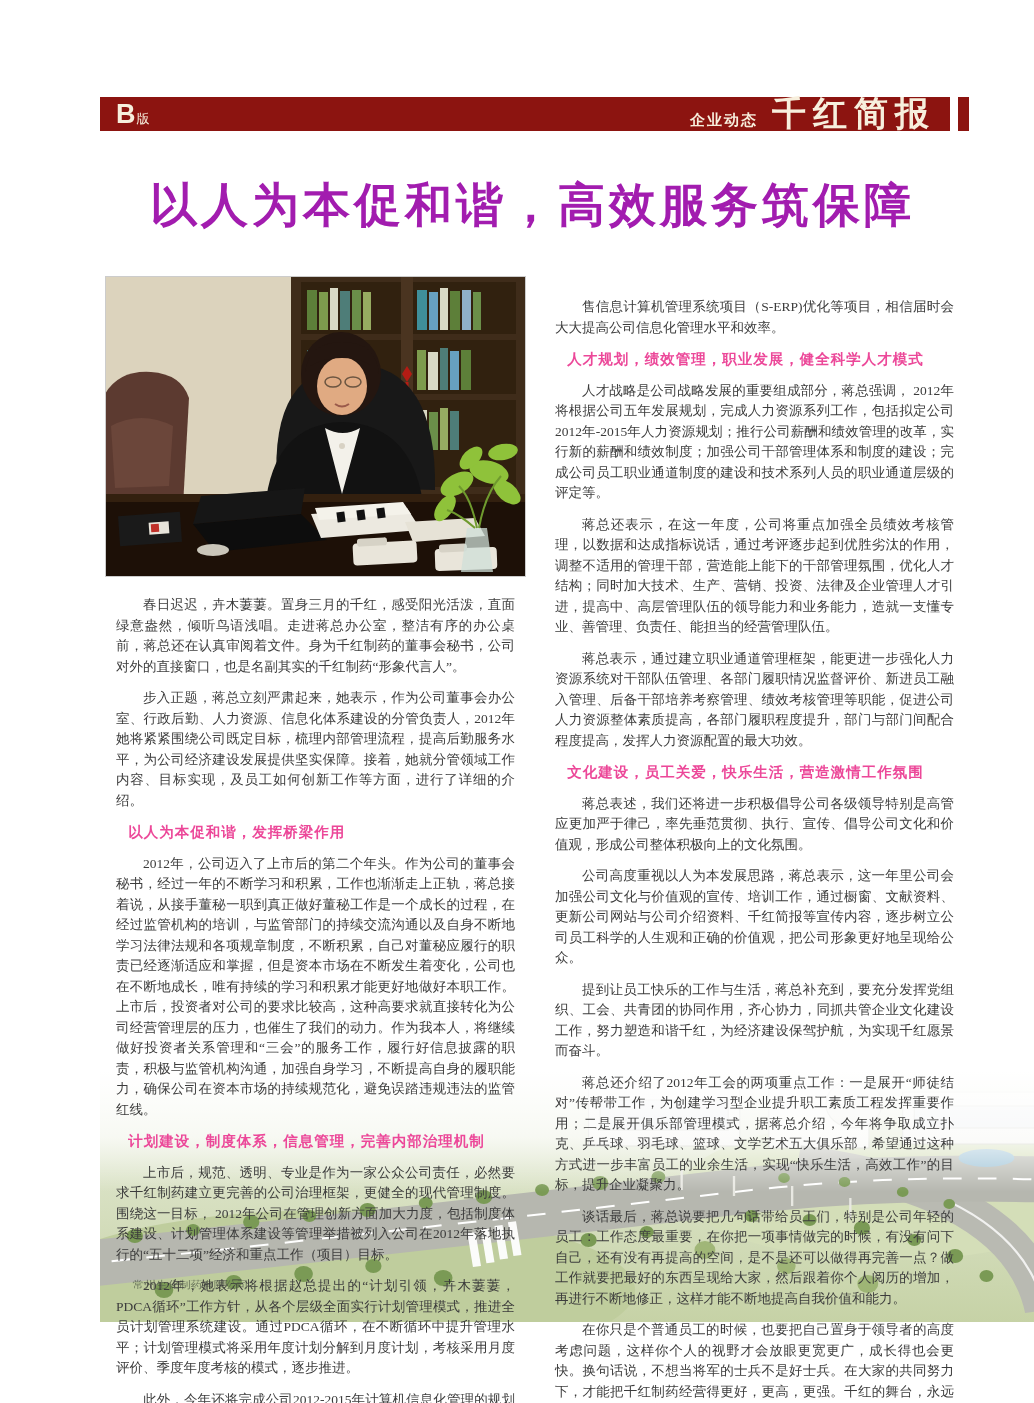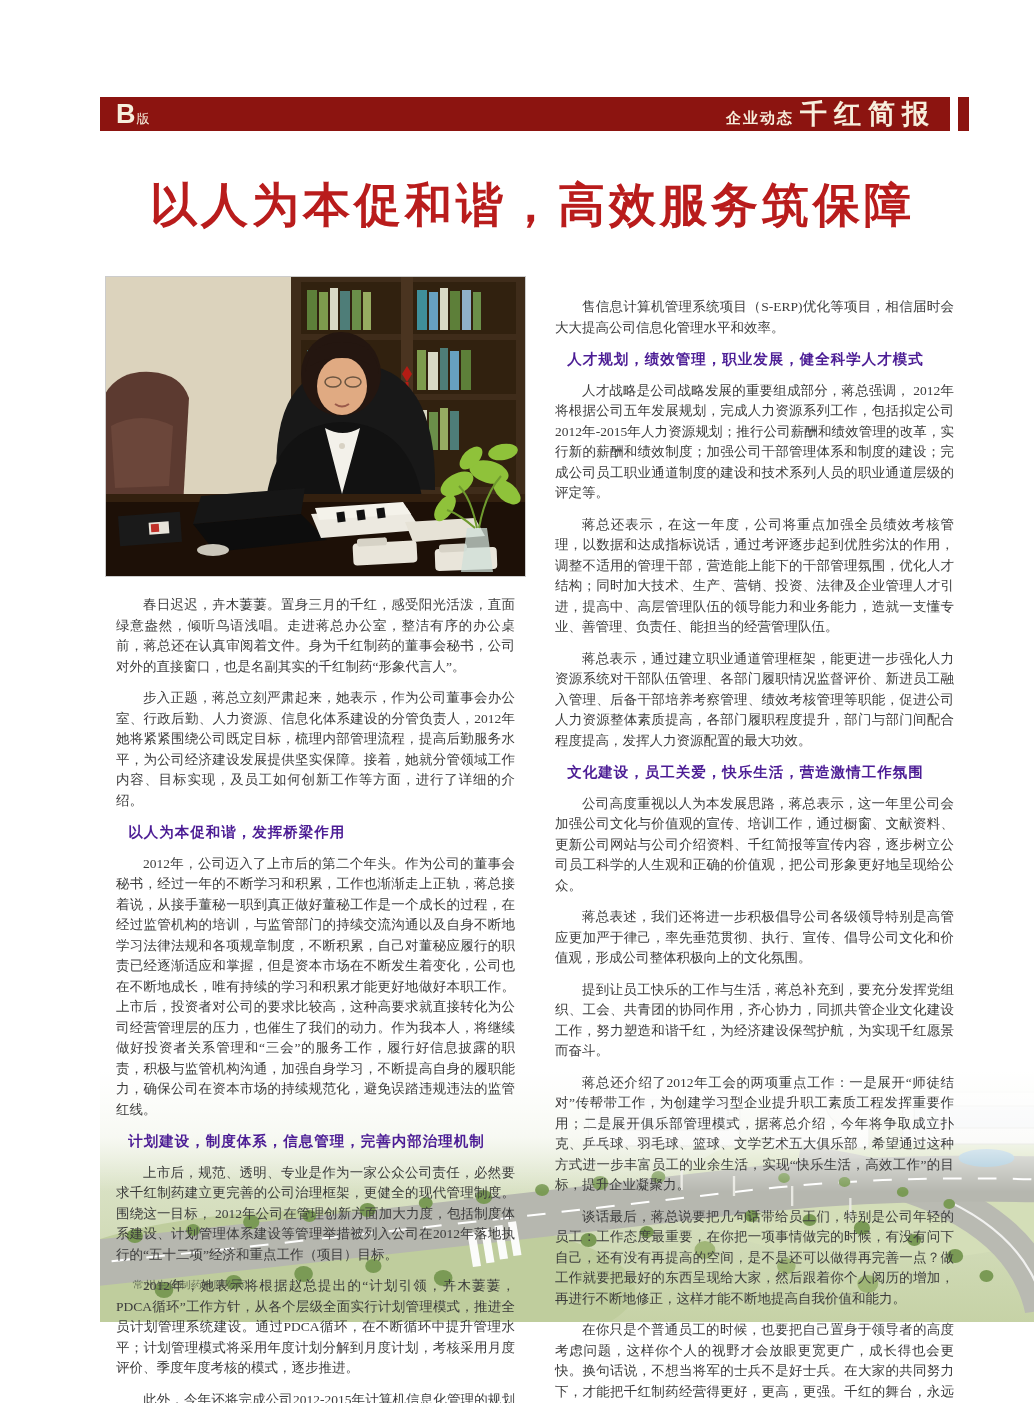--- a/index.html
+++ b/index.html
@@ -12,39 +12,39 @@
   
   .header-bar{
     position:absolute;left:100px;top:97px;width:850px;height:34px;
     background:#8c1410;display:flex;align-items:center;
     color:#f7efdd;
   }
   .edition{margin-left:16px;display:flex;align-items:baseline;}
   .edition .big{font-size:27px;font-family:"Liberation Sans",sans-serif;font-weight:bold;}
   .edition .small{font-size:13px;margin-left:1px;}
   .header-right{margin-left:auto;display:flex;align-items:baseline;margin-right:14px;}
-  .category{font-size:15px;font-weight:bold;letter-spacing:2px;margin-right:6px;}
-  .brand{font-size:27px;font-weight:bold;letter-spacing:7px;font-family:Liberation Mono, monospace;}
+  .category{font-size:15px;font-weight:bold;letter-spacing:2px;margin-right:14px;}
+  .brand{font-size:34px;font-weight:bold;letter-spacing:7px;font-family:Liberation Mono, monospace;}
   .header-end-block{
     position:absolute;left:958px;top:97px;width:11px;height:34px;background:#8c1410;
   }
   
   .headline{
     position:absolute;left:100px;top:168px;width:865px;height:74px;
     display:flex;align-items:center;justify-content:center;
-    font-size:47px;font-weight:bold;letter-spacing:4px;color:#b91c1c;
+    font-size:47px;font-weight:bold;letter-spacing:4px;color:#a21caf;
     font-family:"Liberation Serif",serif;
   }
   
   .col{position:absolute;width:421px;z-index:2;font-size:13.5px;line-height:20.5px;text-align:justify;}
   .col-left{left:105px;top:584px;}
   .col-right{left:544px;top:286px;}
   .para{margin:11px;text-indent:2em;}
   .sec-head{
-    margin:1px 0;color:#4c1d95;font-weight:bold;font-size:14.5px;
+    margin:1px 0;color:#ec4899;font-weight:bold;font-size:14.5px;
     text-indent:1.6em;font-family:"Liberation Sans",sans-serif;letter-spacing:1px;
   }
   .byline{margin:14px 0 0 0;text-align:center;font-weight:bold;padding-right:14px;font-size:14px;}
   
   .photo{position:absolute;left:105px;top:276px;width:421px;height:301px;z-index:2;}
   .photo svg{display:block;width:100%;height:100%;}
   
   .rendering{position:absolute;left:100px;top:1070px;width:983px;height:252px;z-index:1;}
   .rendering svg{display:block;width:100%;height:100%;}
 </style>
@@ -187,22 +187,22 @@
       <p class="para">此外，今年还将完成公司2012-2015年计算机信息化管理的规划方案，并在2012年上马人力资源信息计算机管理系统项目（E-HR）、办公信息计算机管理系统项目（OA）、销</p>
     </div>
   <div class="col col-right">
     <div>
         <p class="para">售信息计算机管理系统项目（S-ERP)优化等项目，相信届时会大大提高公司信息化管理水平和效率。</p>
         <h3 class="sec-head">人才规划，绩效管理，职业发展，健全科学人才模式</h3>
         <p class="para">人才战略是公司战略发展的重要组成部分，蒋总强调， 2012年将根据公司五年发展规划，完成人力资源系列工作，包括拟定公司2012年-2015年人力资源规划；推行公司薪酬和绩效管理的改革，实行新的薪酬和绩效制度；加强公司干部管理体系和制度的建设；完成公司员工职业通道制度的建设和技术系列人员的职业通道层级的评定等。</p>
         <p class="para">蒋总还表示，在这一年度，公司将重点加强全员绩效考核管理，以数据和达成指标说话，通过考评逐步起到优胜劣汰的作用，调整不适用的管理干部，营造能上能下的干部管理氛围，优化人才结构；同时加大技术、生产、营销、投资、法律及企业管理人才引进，提高中、高层管理队伍的领导能力和业务能力，造就一支懂专业、善管理、负责任、能担当的经营管理队伍。</p>
         <p class="para">蒋总表示，通过建立职业通道管理框架，能更进一步强化人力资源系统对干部队伍管理、各部门履职情况监督评价、新进员工融入管理、后备干部培养考察管理、绩效考核管理等职能，促进公司人力资源整体素质提高，各部门履职程度提升，部门与部门间配合程度提高，发挥人力资源配置的最大功效。</p>
         <h3 class="sec-head">文化建设，员工关爱，快乐生活，营造激情工作氛围</h3>
+        <p class="para">蒋总表述，我们还将进一步积极倡导公司各级领导特别是高管应更加严于律己，率先垂范贯彻、执行、宣传、倡导公司文化和价值观，形成公司整体积极向上的文化氛围。</p>
         <p class="para">公司高度重视以人为本发展思路，蒋总表示，这一年里公司会加强公司文化与价值观的宣传、培训工作，通过橱窗、文献资料、更新公司网站与公司介绍资料、千红简报等宣传内容，逐步树立公司员工科学的人生观和正确的价值观，把公司形象更好地呈现给公众。</p>
-        <p class="para">蒋总表述，我们还将进一步积极倡导公司各级领导特别是高管应更加严于律己，率先垂范贯彻、执行、宣传、倡导公司文化和价值观，形成公司整体积极向上的文化氛围。</p>
         <p class="para">提到让员工快乐的工作与生活，蒋总补充到，要充分发挥党组织、工会、共青团的协同作用，齐心协力，同抓共管企业文化建设工作，努力塑造和谐千红，为经济建设保驾护航，为实现千红愿景而奋斗。</p>
         <p class="para">蒋总还介绍了2012年工会的两项重点工作：一是展开“师徒结对”传帮带工作，为创建学习型企业提升职工素质工程发挥重要作用；二是展开俱乐部管理模式，据蒋总介绍，今年将争取成立扑克、乒乓球、羽毛球、篮球、文学艺术五大俱乐部，希望通过这种方式进一步丰富员工的业余生活，实现“快乐生活，高效工作”的目标，提升企业凝聚力。</p>
         <p class="para">谈话最后，蒋总说要把几句话带给员工们，特别是公司年轻的员工：工作态度最重要，在你把一项事情做完的时候，有没有问下自己，还有没有再提高的空间，是不是还可以做得再完善一点？做工作就要把最好的东西呈现给大家，然后跟着你个人阅历的增加，再进行不断地修正，这样才能不断地提高自我价值和能力。</p>
         <p class="para">在你只是个普通员工的时候，也要把自己置身于领导者的高度考虑问题，这样你个人的视野才会放眼更宽更广，成长得也会更快。换句话说，不想当将军的士兵不是好士兵。在大家的共同努力下，才能把千红制药经营得更好，更高，更强。千红的舞台，永远留给最优秀的人。</p>
       </div>
     <p class="byline">办公室　丁赛君</p>
   </div>
 
   <div class="rendering">
     <svg viewBox="0 0 845 252" preserveAspectRatio="none">

